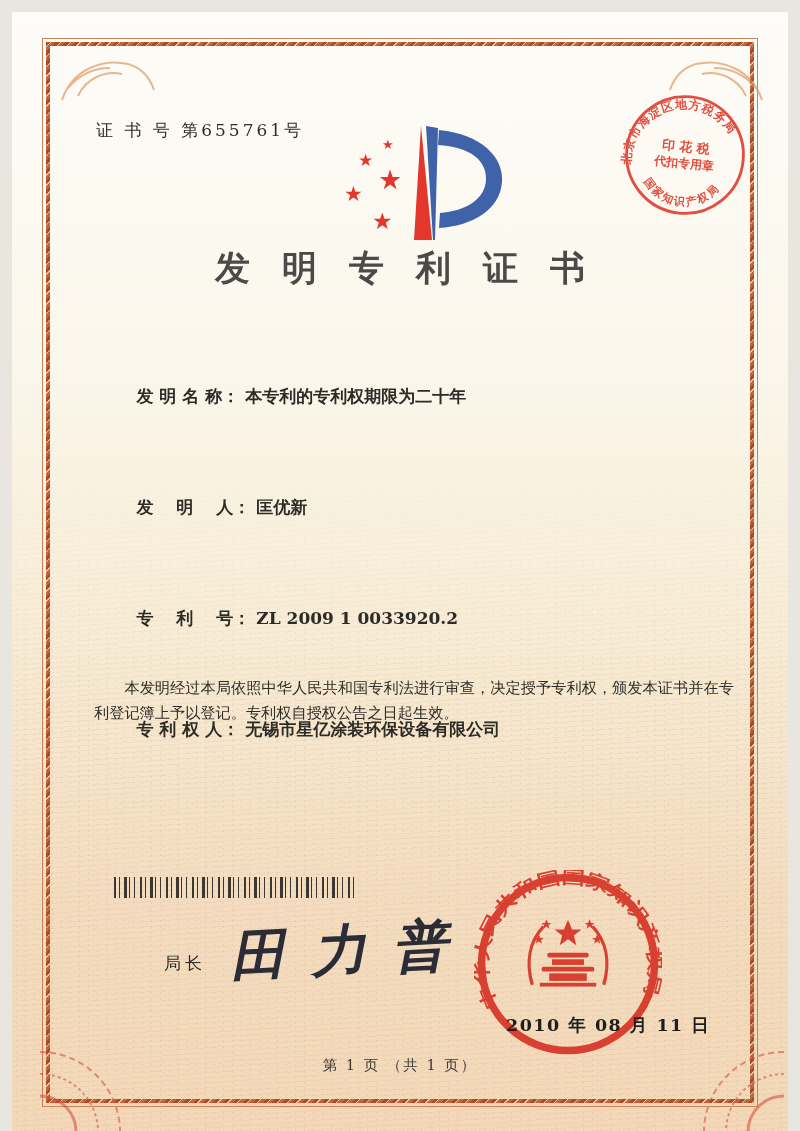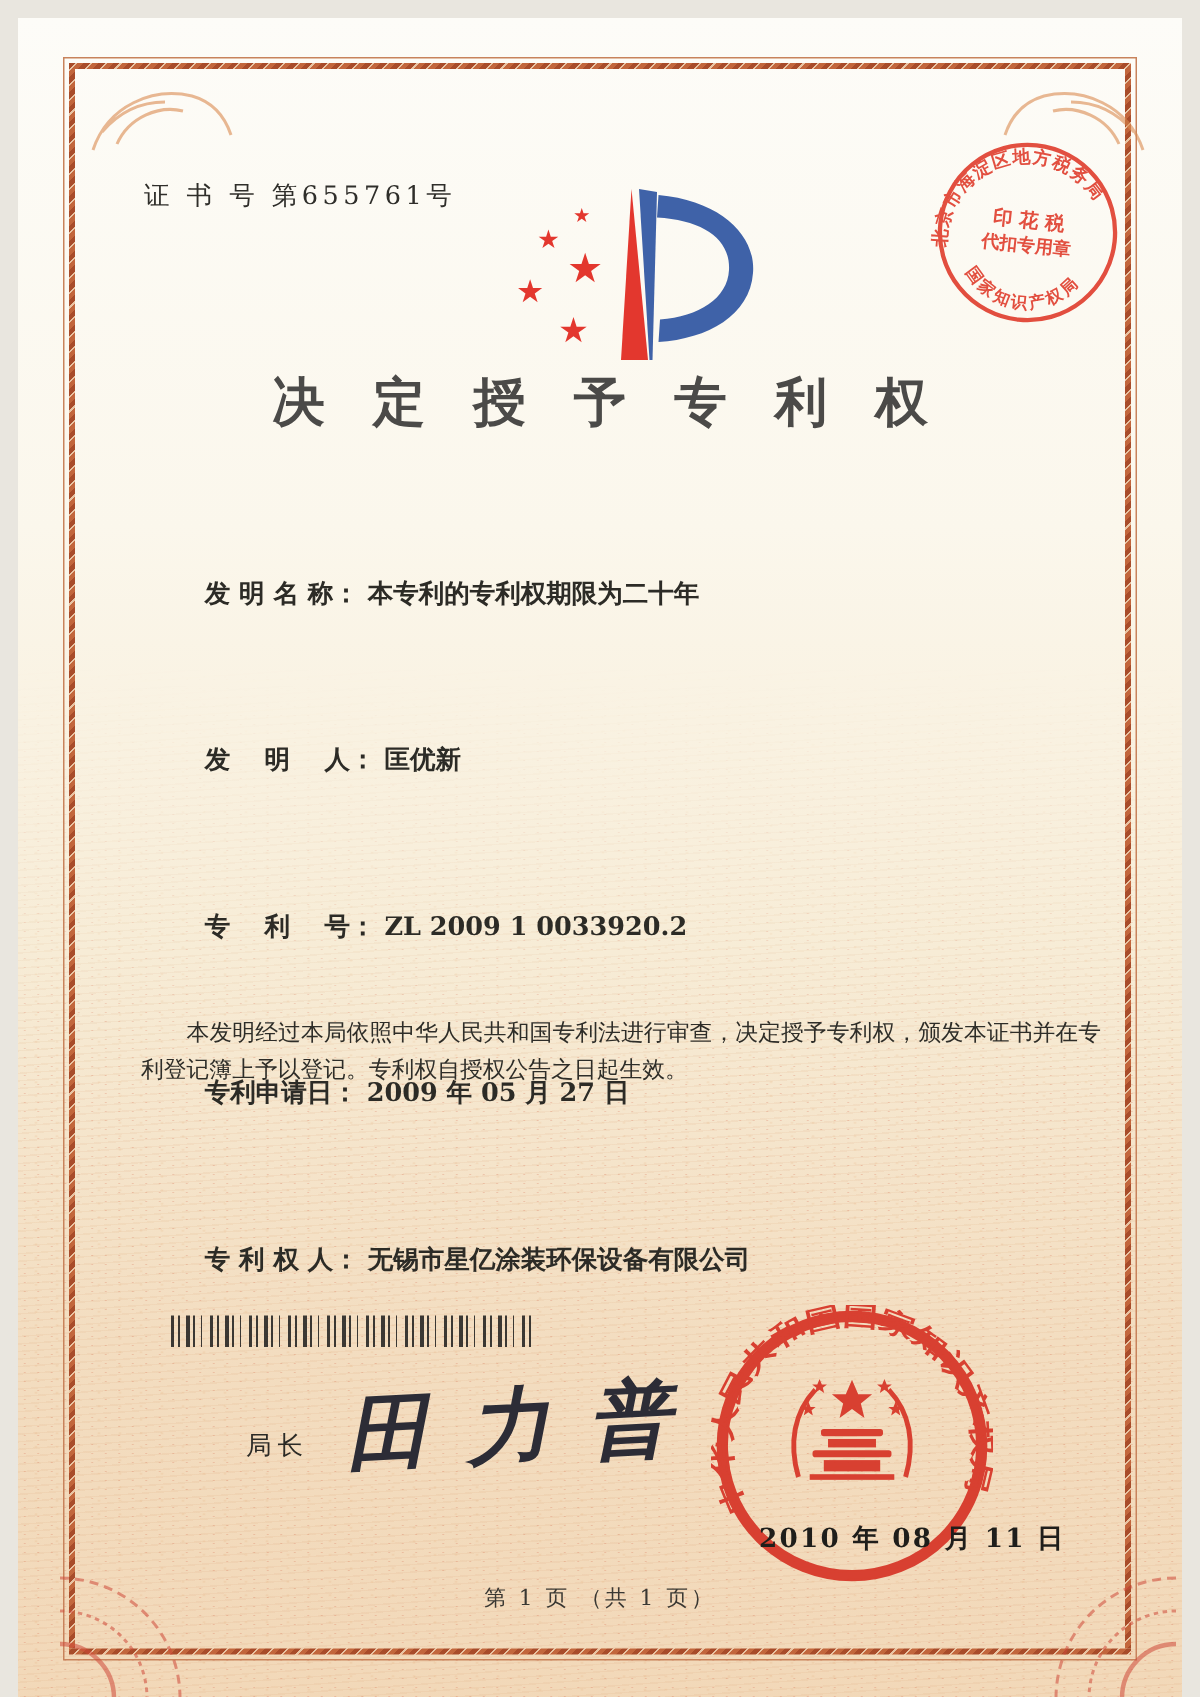--- a/index.html
+++ b/index.html
@@ -115,34 +115,31 @@
     <span class="logo-star" style="left:40px;top:44px;font-size:27px;">★</span>
     <span class="logo-star" style="left:6px;top:62px;font-size:21px;">★</span>
     <span class="logo-star" style="left:34px;top:88px;font-size:23px;">★</span>
     <svg width="172" height="126" viewBox="0 0 172 126">
       <polygon points="83,4 76,118 94,118" fill="#e3372e"></polygon>
       <polygon points="88,4 100,6 97,118 95,118" fill="#3f62a8"></polygon>
       <path d="M101,8 C144,12 166,36 164,60 C162,88 134,104 101,106 L102,91 C128,89 147,77 148,58 C149,38 132,25 100,23 Z" fill="#3f62a8"></path>
     </svg>
   </div>
 
-  <div class="abs title">决定授予专利权</div>
+  <div class="abs title">发明专利证书</div>
 
   <div class="abs fields">
     <div class="f-row">
       <span class="f-label">发 明 名 称：</span><span class="f-value">本专利的专利权期限为二十年</span>
     </div>
     <div class="f-row">
       <span class="f-label">发　 明　 人：</span><span class="f-value">匡优新</span>
     </div>
     <div class="f-row">
       <span class="f-label">专　 利　 号：</span><span class="f-value">ZL 2009 1 0033920.2</span>
-    </div>
-    <div class="f-row">
-      <span class="f-label">专利申请日：</span><span class="f-value">2009 年 05 月 27 日</span>
     </div>
     <div class="f-row">
       <span class="f-label">专 利 权 人：</span><span class="f-value">无锡市星亿涂装环保设备有限公司</span>
     </div>
   </div>
 
   <div class="abs body-text">
     <p>本发明经过本局依照中华人民共和国专利法进行审查，决定授予专利权，颁发本证书并在专利登记簿上予以登记。专利权自授权公告之日起生效。</p>
   </div>
 

